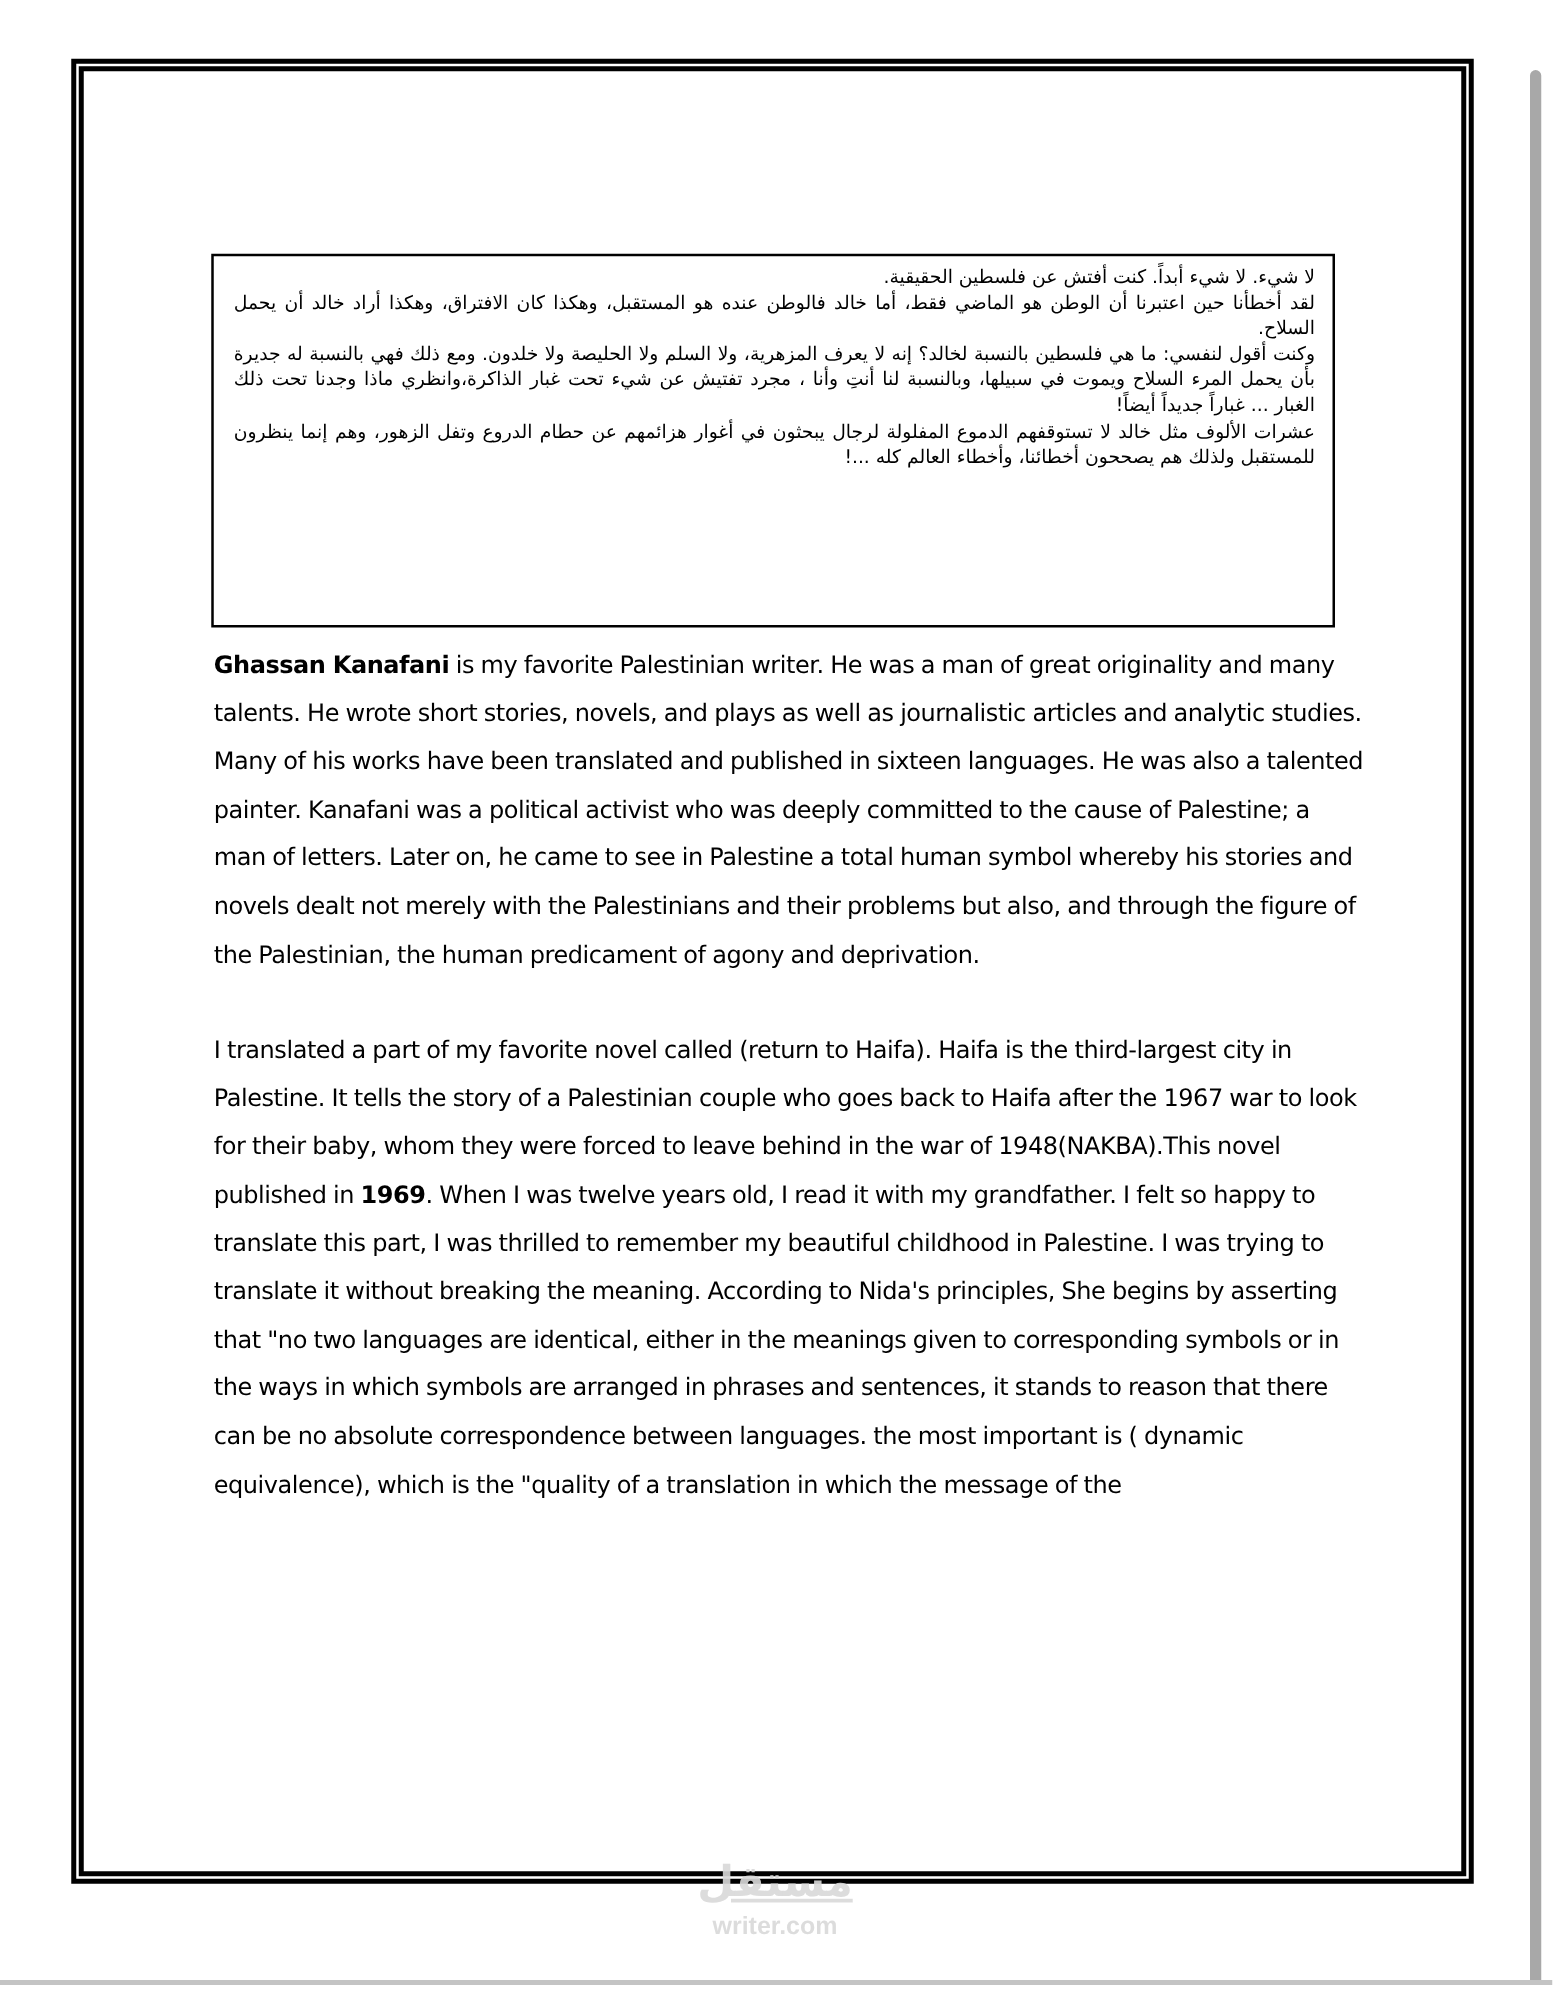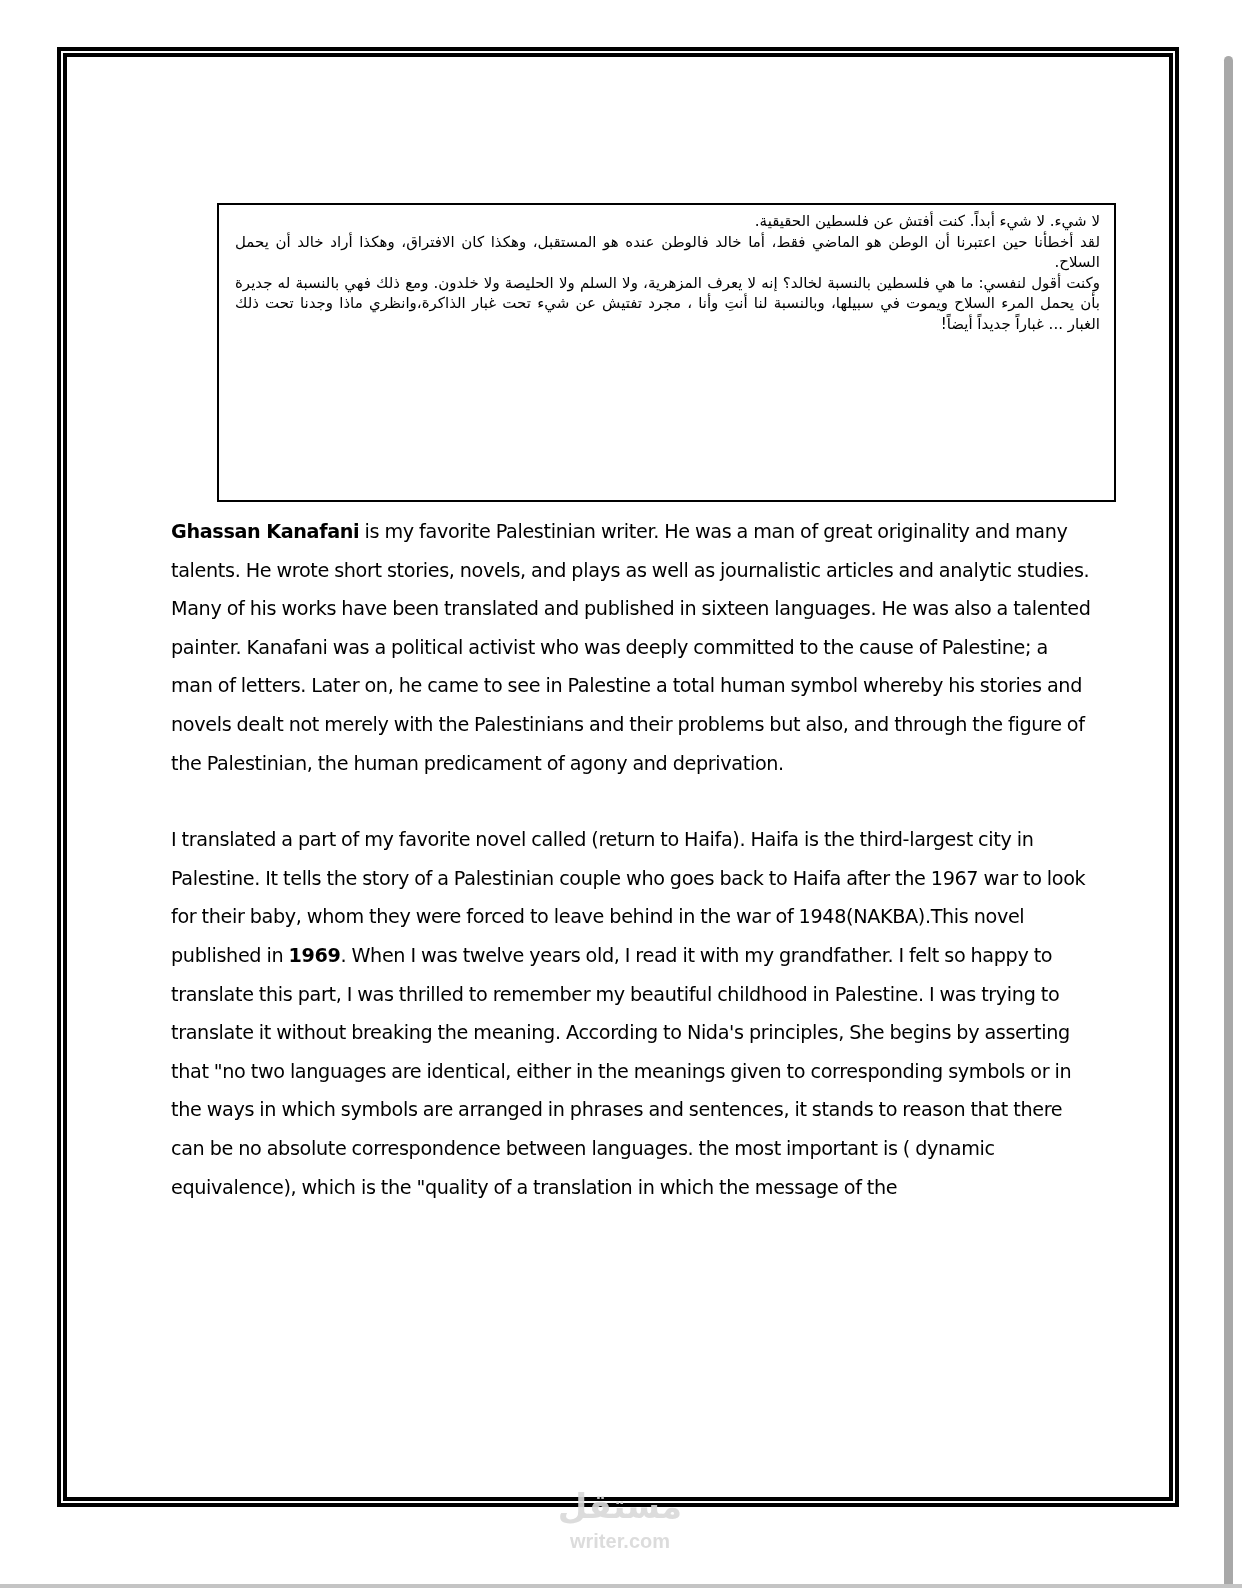--- a/index.html
+++ b/index.html
@@ -13,21 +13,21 @@
   }
   .page-border-inner {
     position:absolute; left:63px; top:53px; width:1110px; height:1448px;
     border:4px solid #000; box-sizing:border-box;
   }
   .quote-box {
     position:absolute; left:169px; top:203px; width:899px; height:299px;
     border:2px solid #000; box-sizing:border-box;
     padding:6px 14px 0 16px;
     direction:rtl; text-align:justify;
-    font-family:"DejaVu Sans", sans-serif; font-size:15px; line-height:20.6px;margin-left:48px;
+    font-family:"DejaVu Sans", sans-serif; font-size:15px; line-height:20.6px;
   }
   .quote-box p { margin:0; }
   .body-text {
     position:absolute; left:151px; top:513px; width:920px;
     font-family:"DejaVu Sans", sans-serif; font-size:19.2px; line-height:38.6px;
     letter-spacing:-0.35px; word-spacing:-0.5px;margin-left:20px;
   }
   .body-text p { margin:0; }
   .body-text .gap { height:38px; }
   .bold { font-weight:bold; }
@@ -35,33 +35,34 @@
     position:absolute; left:1224px; top:56px; width:9px; height:1530px;
     background:#a8a8a8; border-radius:5px 5px 0 0;
   }
   .bottom-line {
     position:absolute; left:0; top:1584px; width:1242px; height:4px; background:#c4c4c4;
   }
   .watermark {
     position:absolute; left:545px; top:1488px; width:150px; text-align:center;
     color:#d9d9d9; opacity:0.9;
   }
-  .watermark .ar { font-family:"DejaVu Sans", sans-serif; font-size:34px; font-weight:bold; line-height:36px; }
+  .watermark .ar { font-family:"DejaVu Sans", sans-serif; font-size:34px; font-weight:bold; line-height:36px;text-decoration:underline; }
   .watermark .en { font-family:"Liberation Sans", sans-serif; font-size:20px; font-weight:bold; line-height:22px; margin-top:6px;}
 </style>
 </head>
 <body>
 
 <div class="page-border-outer"></div>
 <div class="page-border-inner"></div>
 
 <div class="quote-box">
   <p>لا شيء. لا شيء أبداً. كنت أفتش عن فلسطين الحقيقية.</p>
   <p>لقد أخطأنا حين اعتبرنا أن الوطن هو الماضي فقط، أما خالد فالوطن عنده هو المستقبل، وهكذا كان الافتراق، وهكذا أراد خالد أن يحمل السلاح.</p>
   <p>وكنت أقول لنفسي: ما هي فلسطين بالنسبة لخالد؟ إنه لا يعرف المزهرية، ولا السلم ولا الحليصة ولا خلدون. ومع ذلك فهي بالنسبة له جديرة بأن يحمل المرء السلاح ويموت في سبيلها، وبالنسبة لنا أنتِ وأنا ، مجرد تفتيش عن شيء تحت غبار الذاكرة،وانظري ماذا وجدنا تحت ذلك الغبار ... غباراً جديداً أيضاً!</p>
+  <p>عشرات الألوف مثل خالد لا تستوقفهم الدموع المفلولة لرجال يبحثون في أغوار هزائمهم عن حطام الدروع وتفل الزهور، وهم إنما ينظرون للمستقبل ولذلك هم يصححون أخطائنا، وأخطاء العالم كله ...!</p>
 </div>
 
 <div class="body-text">
   <p><span class="bold">Ghassan Kanafani</span><span> is my favorite Palestinian writer. He was a man of great originality and many talents. He wrote short stories, novels, and plays as well as journalistic articles and analytic studies. Many of his works have been translated and published in sixteen languages. He was also a talented painter. Kanafani was a political activist who was deeply committed to the cause of Palestine; a man of letters. Later on, he came to see in Palestine a total human symbol whereby his stories and novels dealt not merely with the Palestinians and their problems but also, and through the figure of the Palestinian, the human predicament of agony and deprivation.</span></p>
   <div class="gap"></div>
   <p><span>I translated a part of my favorite novel called (return to Haifa). Haifa is the third-largest city in Palestine. It tells the story of a Palestinian couple who goes back to Haifa after the 1967 war to look for their baby, whom they were forced to leave behind in the war of 1948(NAKBA).This novel published in </span><span class="bold">1969</span><span>. When I was twelve years old, I read it with my grandfather. I felt so happy to translate this part, I was thrilled to remember my beautiful childhood in Palestine. I was trying to translate it without breaking the meaning. According to Nida's principles, She begins by asserting that "no two languages are identical, either in the meanings given to corresponding symbols or in the ways in which symbols are arranged in phrases and sentences, it stands to reason that there can be no absolute correspondence between languages. the most important is ( dynamic equivalence), which is the "quality of a translation in which the message of the</span></p>
 </div>
 
 <div class="watermark">
   <div class="ar">مستقل</div>

